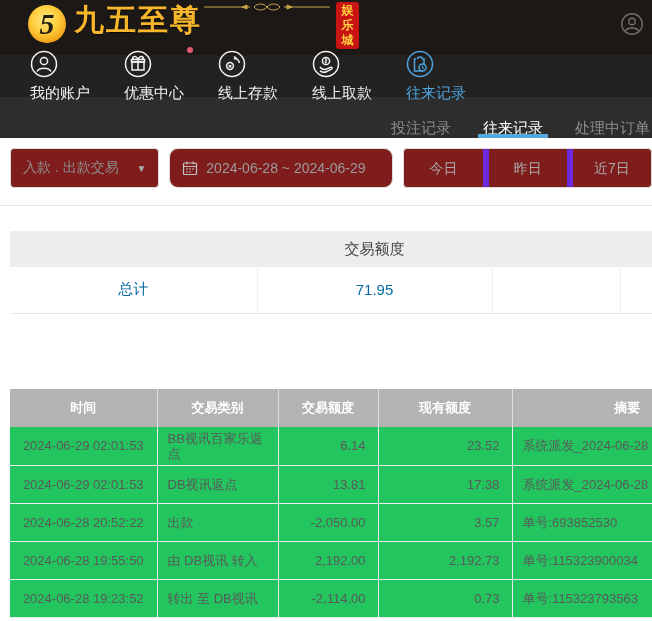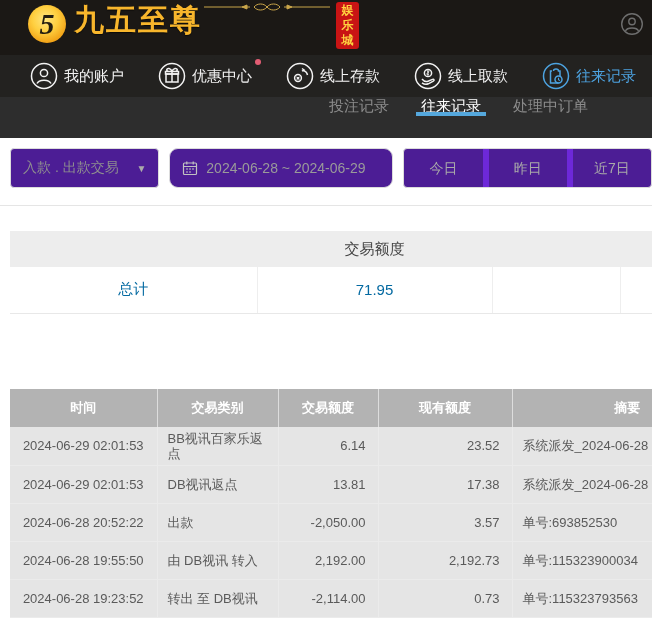--- a/index.html
+++ b/index.html
@@ -27,53 +27,53 @@
   .brand-flourish { width:130px; height:9px; margin:0 auto; display:block; }
   .brand-badge {
     margin:0 0 0 4px; width:23px; height:47px; border-radius:3px;
     background:var(--badge-bg,#c91414);
     display:flex; flex-direction:column; align-items:center; justify-content:center;
     color:var(--badge-fg,#ffd23f); font-size:12px; font-weight:bold; line-height:15px;
   }
   .topbar-user { position:absolute; right:8px; top:12px; width:24px; height:24px; color:#6e6e6e; cursor:pointer; }
   
   .navbar { height:42px; background:var(--navbar-bg,#232220); display:flex; align-items:center; padding-left:30px; gap:34px; }
-  .nav-item { display:flex; align-items:center; gap:6px; color:#f2f2f2; font-size:15px; cursor:pointer; position:relative; }
+  .nav-item { display:flex; gap:6px; color:#f2f2f2; font-size:15px; cursor:pointer; position:relative;flex-direction:column; }
   .nav-item.active { color:var(--active-blue,#4da3e0); }
   .nav-ico { width:28px; height:28px; display:block; }
   .nav-dot { position:absolute; top:-3px; right:-9px; width:6px; height:6px; border-radius:50%; background:var(--dot,#e25d73); }
   
-  .tabbar { height:41px; background:var(--tabbar-bg,#2d2d2d); display:flex; align-items:flex-start; justify-content:flex-end; padding-right:62px; gap:28px; }
+  .tabbar { height:41px; background:var(--tabbar-bg,#2d2d2d); display:flex; align-items:flex-end; justify-content:flex-end; gap:28px; }
   .tab { display:flex; align-items:center; font-size:15px; color:#8c8c8c; cursor:pointer; position:relative; padding:0 2px; }
   .tab.active { color:#ffffff; }
   .tab.active::after { content:""; position:absolute; left:-3px; right:-3px; bottom:0; height:4px; background:var(--underline,#55a8dd); }
   
   .filters { display:flex; align-items:center; margin:10px 0 0 10px; gap:10px; }
-  .control { height:40px; border:1px solid #dcdcdc; border-radius:4px; background:#4c1d95; display:flex; align-items:center; font-size:14px; color:#8f8f8f; }
+  .control { height:40px; border:1px solid #dcdcdc; border-radius:4px; background:#7f1d1d; display:flex; align-items:center; font-size:14px; color:#8f8f8f; }
   .select-ctl { width:153px; padding:0 12px; justify-content:space-between; cursor:pointer; }
   .caret { color:#aaa; font-size:10px; }
   .date-ctl { width:230px; padding:0 12px; gap:8px; cursor:pointer; color:#9a9a9a;border-radius:9px; }
   .cal-ico { width:16px; height:16px; color:#c2c2c2; flex:0 0 auto; }
   .btn-group { width:256px; padding:0; overflow:hidden; }
   .qbtn { flex:1 1 0; text-align:center; color:#a9a9a9; font-size:14px; line-height:38px; cursor:pointer; }
   .qbtn + .qbtn { border-left:6px solid #6d28d9; }
   .divider { border-bottom:1px solid #e5e5e5; margin-top:17px; }
   
   .tbl-wrap { margin-left:10px; width:642px; overflow:hidden; }
   table { border-collapse:collapse; table-layout:fixed; }
   .sum-tbl { width:800px; margin-top:25px; }
   .sum-tbl th { height:36px; background:#ededed; font-size:15px; font-weight:normal; color:#444; }
   .sum-tbl td { height:46px; background:#fff; text-align:center; font-size:15px; color:#0369a1;
                 border-bottom:1px solid #e8e8e8; border-right:1px solid #eeeeee; }
   .sum-tbl td:last-child { border-right:none; }
   .txn-tbl { width:732px; margin-top:75px; }
   .txn-tbl th { height:38px; background:var(--grid-head,#b3b3b3); color:#fff; font-size:13px; font-weight:bold;
                 border-right:1px solid rgba(255,255,255,.55); }
   .txn-tbl th:last-child { border-right:none; }
-  .txn-tbl td { height:38px; font-size:13px; color:#5a5a5a; line-height:15px; background:#e5e5e5;
+  .txn-tbl td { height:38px; font-size:13px; color:#5a5a5a; line-height:15px; background:#22c55e;
                 border-bottom:1px solid #ebebeb; border-right:1px solid #ebebeb; padding:4px 6px; }
   .txn-tbl td:last-child { border-right:none; }
   .c { text-align:center; } .l { text-align:left; padding-left:10px !important;margin-top:48px; } .r { text-align:right; padding-right:12px !important; }
 </style>
 </head>
 <body>
 
 <div class="logobar">
   <div class="brand">
     <div class="brand-coin">5</div>

